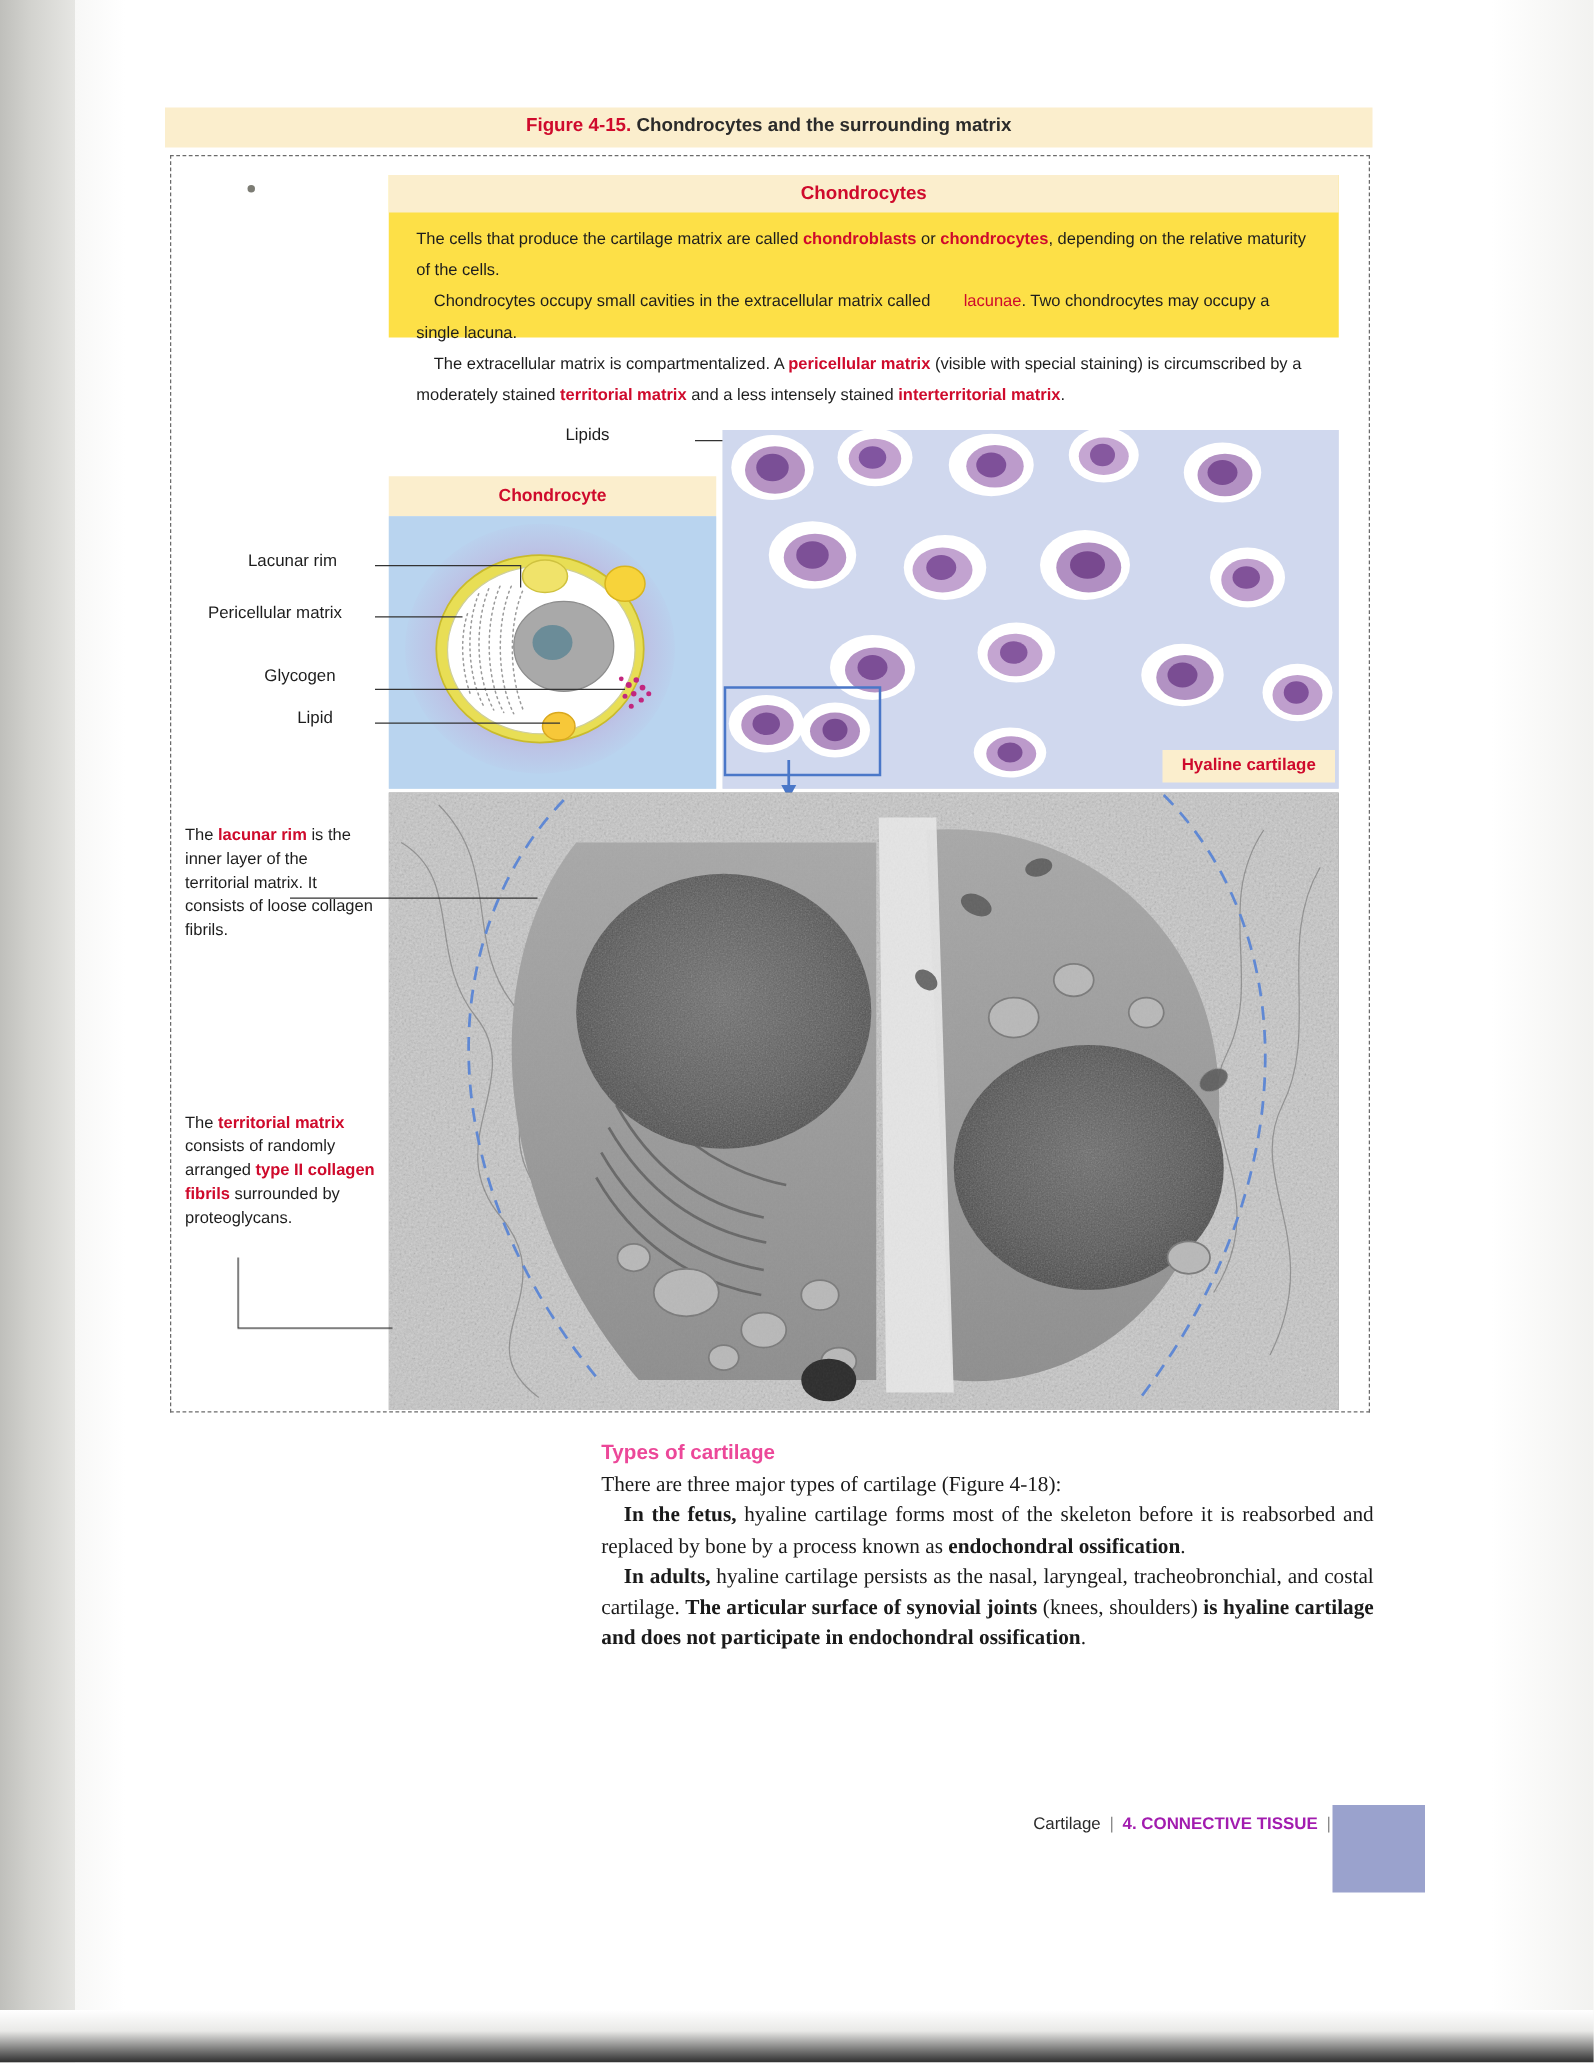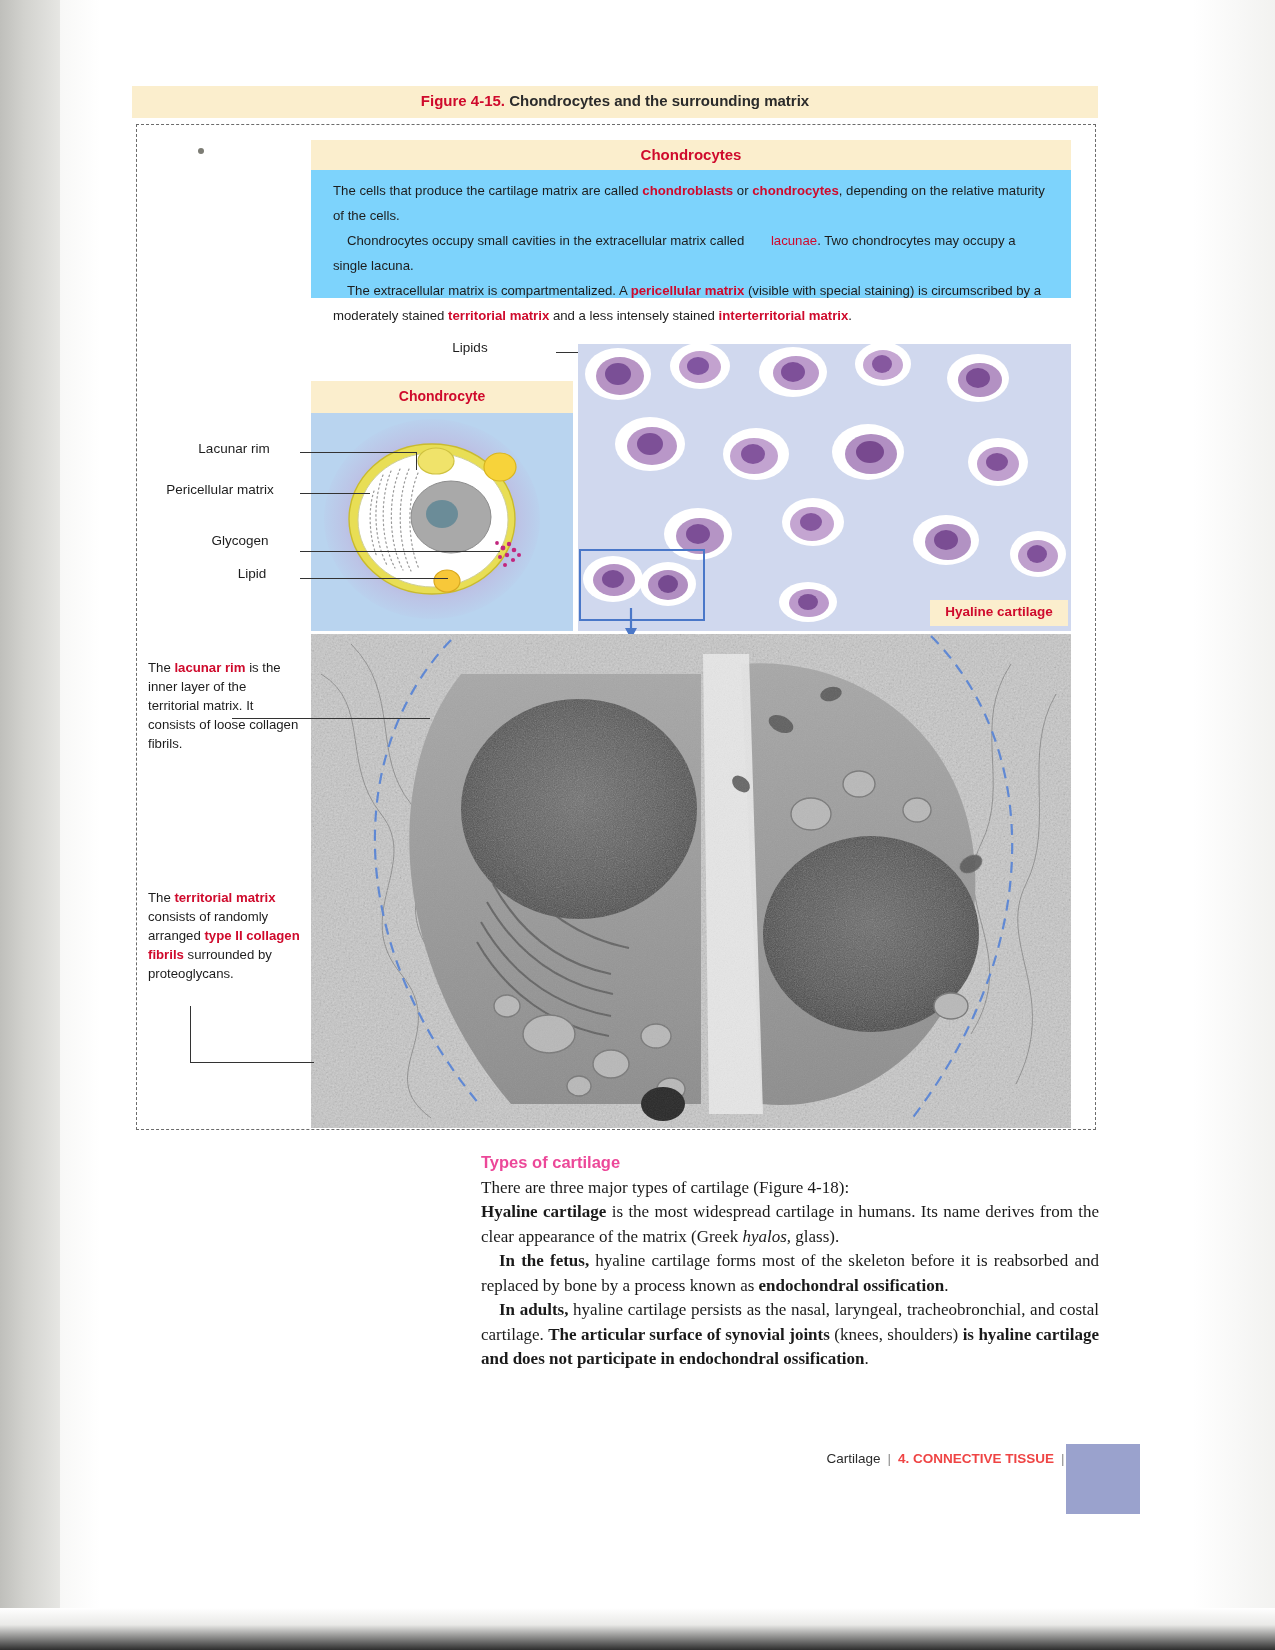--- a/index.html
+++ b/index.html
@@ -41,22 +41,22 @@
 
   
   #fig-frame{
     position:absolute;left:136px;top:124px;width:960px;height:1006px;
     border:1.5px dashed #6b6b6b;
     box-sizing:border-box;
   }
 
   
   #chond-box{
-    position:absolute;left:311px;top:140px;width:760px;height:158px;
-    background:#7dd3fc;
+    position:absolute;left:311px;top:140px;width:760px;height:130px;
+    background:#fde047;
   }
   #chond-box-head{
     position:absolute;left:0;top:0;width:760px;height:30px;
     background:#fbeecd;
   }
   #chond-box-head .t{
     position:absolute;left:0;top:6px;width:760px;text-align:center;
     font-size:15px;font-weight:bold;color:#cf0a2c;
   }
   #chond-box-body{
@@ -138,21 +138,21 @@
   #body-copy ol li{margin-left:22px;font-weight:bold;}
   .bd{font-weight:bold;}
   .it{font-style:italic;}
 
   
   #footer{
     position:absolute;left:700px;top:1448px;width:400px;height:24px;
     font-size:13.5px;color:#2b2b2b;text-align:right;
   }
   #footer .sep{color:#8a8a8a;padding:0 7px;}
-  #footer .chap{color:#ef4444;font-weight:bold;}
+  #footer .chap{color:#a21caf;font-weight:bold;}
   #footer .pg{color:#1d1d1d;font-weight:bold;font-size:17px;}
   #footer-block{
     position:absolute;left:1066px;top:1444px;width:74px;height:70px;
     background:#9aa2cd;
   }
   #dot-mark{
     position:absolute;left:198px;top:148px;width:6px;height:6px;
     border-radius:50%;background:#7c7c74;
   }
 </style>
@@ -459,21 +459,20 @@
 <div class="lead-line" style="left:232px;top:718px;width:198px;"></div>
 
 <div class="side-note" style="top:888px;">
   <span>The </span><span class="rd">territorial matrix</span><span> consists of randomly arranged </span><span class="rd">type II collagen fibrils</span><span> surrounded by proteoglycans.</span></div>
 <div class="lead-vline" style="left:190px;top:1006px;height:56px;"></div>
 <div class="lead-line" style="left:190px;top:1062px;width:124px;"></div>
 
 <div id="body-copy">
   <h3>Types of cartilage</h3>
   <p>There are three major types of cartilage (Figure 4-18):</p>
-  <p class="just"><span class="bd">Hyaline cartilage</span><span> is the most widespread cartilage in humans. Its name derives from the clear appearance of the matrix (Greek </span><span class="it">hyalos,</span><span> glass).</span></p>
   <p class="just" style="text-indent:18px;"><span class="bd">In the fetus,</span><span> hyaline cartilage forms most of the skeleton before it is reabsorbed and replaced by bone by a process known as </span><span class="bd">endochondral ossification</span><span>.</span></p>
   <p class="just" style="text-indent:18px;"><span class="bd">In adults,</span><span> hyaline cartilage persists as the nasal, laryngeal, tracheobronchial, and costal cartilage. </span><span class="bd">The articular surface of synovial joints</span><span> (knees, shoulders) </span><span class="bd">is hyaline cartilage and does not participate in endochondral ossification</span><span>.</span></p>
 </div>
 
 <div id="footer">
   <span>Cartilage</span><span class="sep">|</span><span class="chap">4. CONNECTIVE TISSUE</span><span class="sep">|</span><span class="pg">129</span>
 </div>
 <div id="footer-block"></div>
 
 <div id="scan-bottom"></div>

